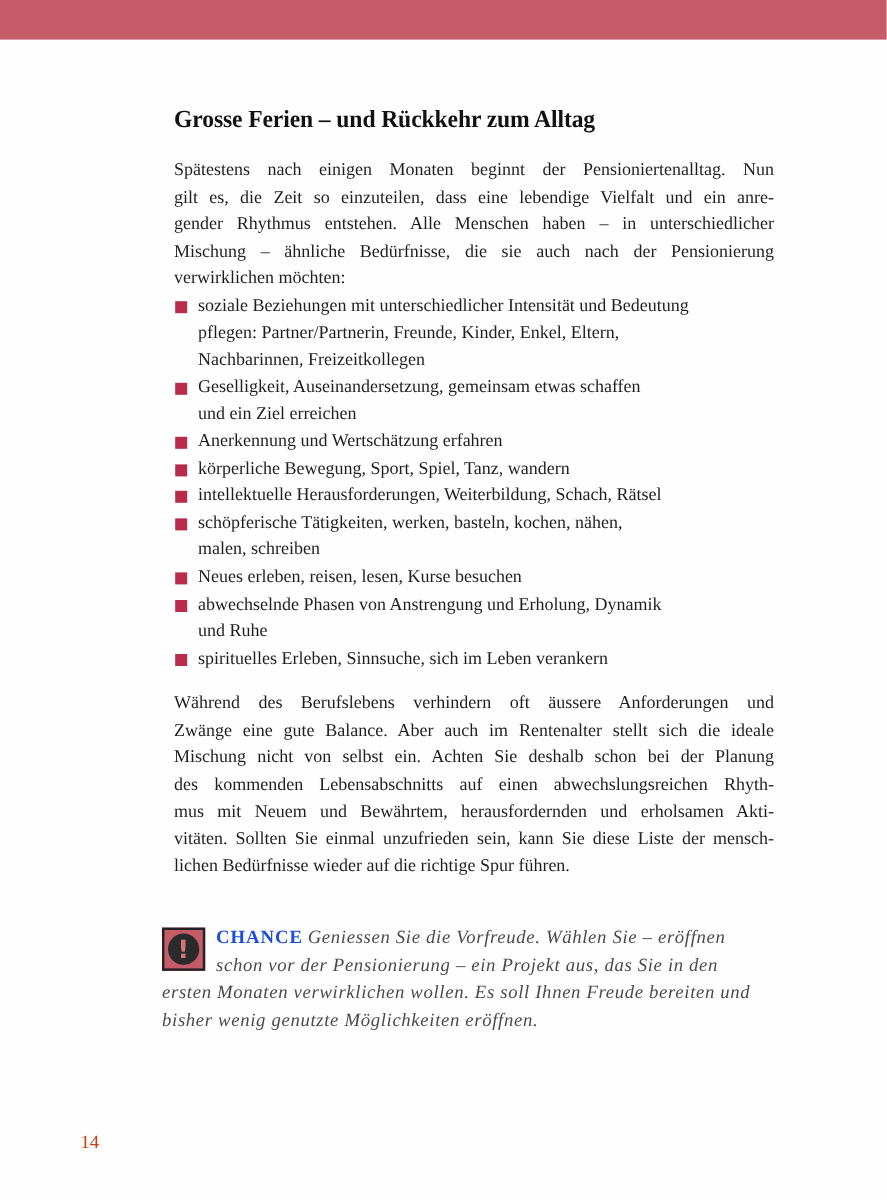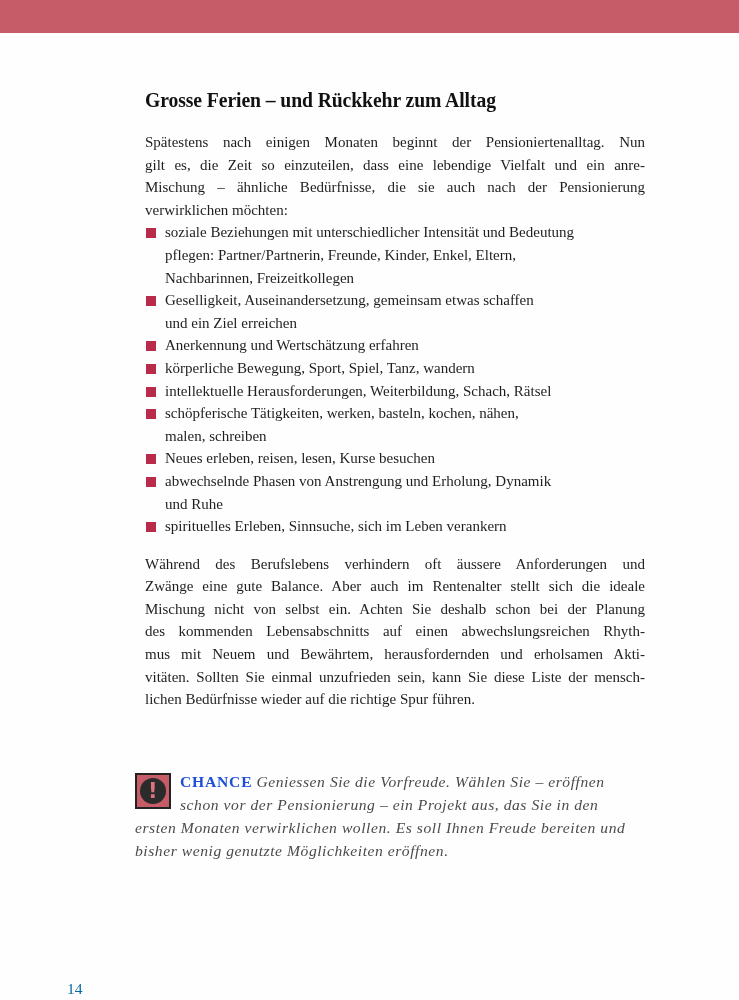--- a/index.html
+++ b/index.html
@@ -29,33 +29,34 @@
     position: absolute; left: 0; top: 3px; width: 36px; height: 36px; background: #c55c67;
     border: 2px solid #222; box-sizing: border-box; display: flex; align-items: center; justify-content: center;
   }
   .chance-icon .circle {
     width: 26px; height: 26px; border-radius: 50%; background: #2b2b2b; color: #d9757f;
     font-weight: bold; font-style: normal; font-size: 21px; line-height: 26px; text-align: center;
     font-family: "DejaVu Sans", sans-serif;
   }
   .chance .label { font-style: normal; font-weight: bold; color: #1d4ed8; letter-spacing: 0.8px; margin-right: 4px; }
   .chance .indent { padding-left: 45px; }
-  .page-number { position: absolute; left: 67px; top: 980px; font-size: 15.5px; color: #0369a1; }
+  .page-number { position: absolute; left: 67px; top: 944px; font-size: 15.5px; color: #c2410c; }
 </style>
 </head>
 <body>
 
 <div class="top-band"></div>
 
 <div class="content">
   <h1>Grosse Ferien – und Rückkehr zum Alltag</h1>
 
   <p class="body-text intro">
     <span class="line just">Spätestens nach einigen Monaten beginnt der Pensioniertenalltag. Nun</span>
     <span class="line just">gilt es, die Zeit so einzuteilen, dass eine lebendige Vielfalt und ein anre-</span>
+    <span class="line just">gender Rhythmus entstehen. Alle Menschen haben – in unterschiedlicher</span>
     <span class="line just">Mischung – ähnliche Bedürfnisse, die sie auch nach der Pensionierung</span>
     <span class="line">verwirklichen möchten:</span>
   </p>
 
   <ul class="needs body-text">
     <li>
       <span class="bullet"></span>
       <span class="line">soziale Beziehungen mit unterschiedlicher Intensität und Bedeutung</span>
       <span class="line">pflegen: Partner/Partnerin, Freunde, Kinder, Enkel, Eltern,</span>
       <span class="line">Nachbarinnen, Freizeitkollegen</span>

